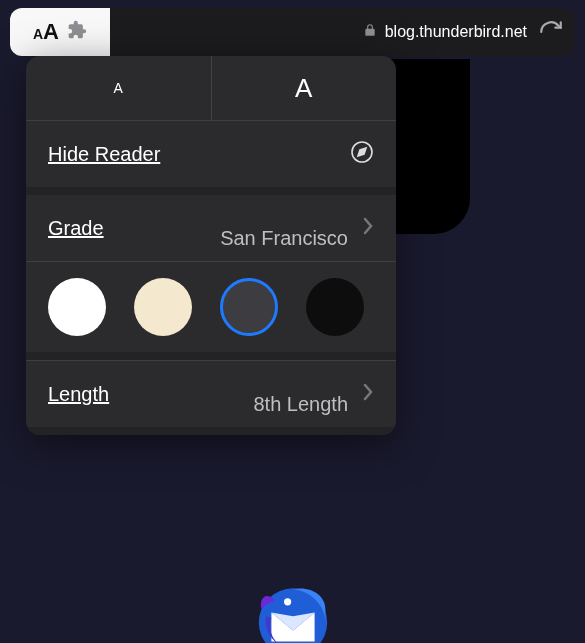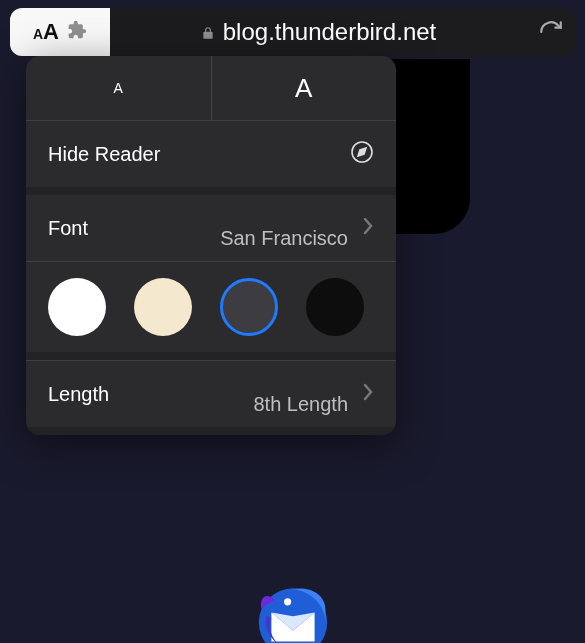--- a/index.html
+++ b/index.html
@@ -41,24 +41,24 @@
   .aa-small { font-size: 14px; }
   .aa-big { font-size: 22px; }
   .puzzle-icon {
     width: 20px; height: 20px;
     color: #8e8e93;
   }
   .url-area {
     flex: 1;
     display: flex;
     align-items: center;
-    justify-content: center;
+    justify-content: flex-end;
     gap: 8px;
     color: #fff;
-    font-size: 24px;
+    font-size: 16px;
   }
   .lock-icon { width: 14px; height: 14px; color: #8e8e93; }
   .refresh-btn {
     width: 48px;
     display: flex;
     align-items: center;
     justify-content: center;
     color: #aaa;
   }
   .refresh-icon { width: 26px; height: 26px; }
@@ -107,21 +107,21 @@
   .divider { height: 1px; background: #3f3f41; }
   .thick-divider { height: 8px; background: #232325; }
   .row {
     display: flex;
     align-items: center;
     padding: 0 22px;
     height: 66px;
     color: #fff;
     font-size: 20px;
   }
-  .row .label { flex: 0 0 auto; }
+  .row .label { flex: 0 0 auto; text-decoration: underline; }
   .row .value { flex: 1; text-align: right; color: #bfbfc3; padding-right: 14px; font-size: 20px; margin-top: 20px; }
   .row .chev { color: #777; }
   .row .right-icon { margin-left: auto; color: #ddd; }
   .compass-icon, .gear-icon { width: 24px; height: 24px; }
   .chev-icon { width: 12px; height: 18px; }
   .colors-row {
     display: flex;
     align-items: center;
     gap: 28px;
     padding: 18px 22px;
@@ -209,21 +209,21 @@
       <svg class="compass-icon" viewBox="0 0 24 24" fill="none" stroke="currentColor" stroke-width="1.6">
           <circle cx="12" cy="12" r="10"></circle>
           <polygon points="16 8 10 10 8 16 14 14 16 8" fill="currentColor"></polygon>
         </svg>
     </span>
   </div>
 
   <div class="thick-divider"></div>
 
   <div class="row">
-    <span class="label">Font</span>
+    <span class="label">Grade</span>
     <span class="value">San Francisco</span>
     <span class="chev">
       <svg class="chev-icon" viewBox="0 0 12 18" fill="none" stroke="currentColor" stroke-width="2.5" stroke-linecap="round">
           <path d="M3 2l6 7-6 7"></path>
         </svg>
     </span>
   </div>
 
   <div class="divider"></div>
 

